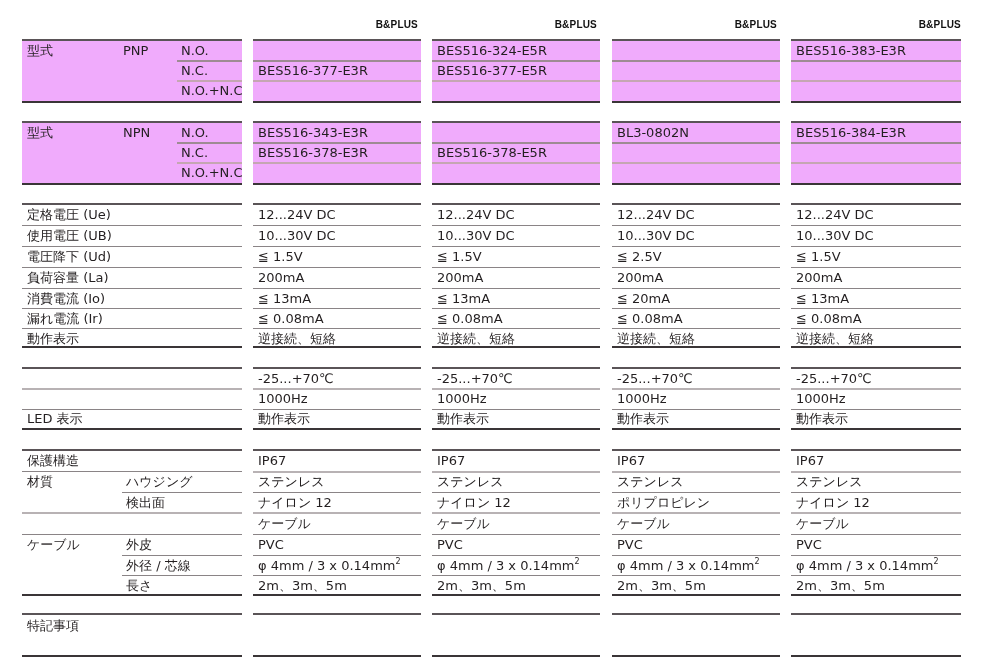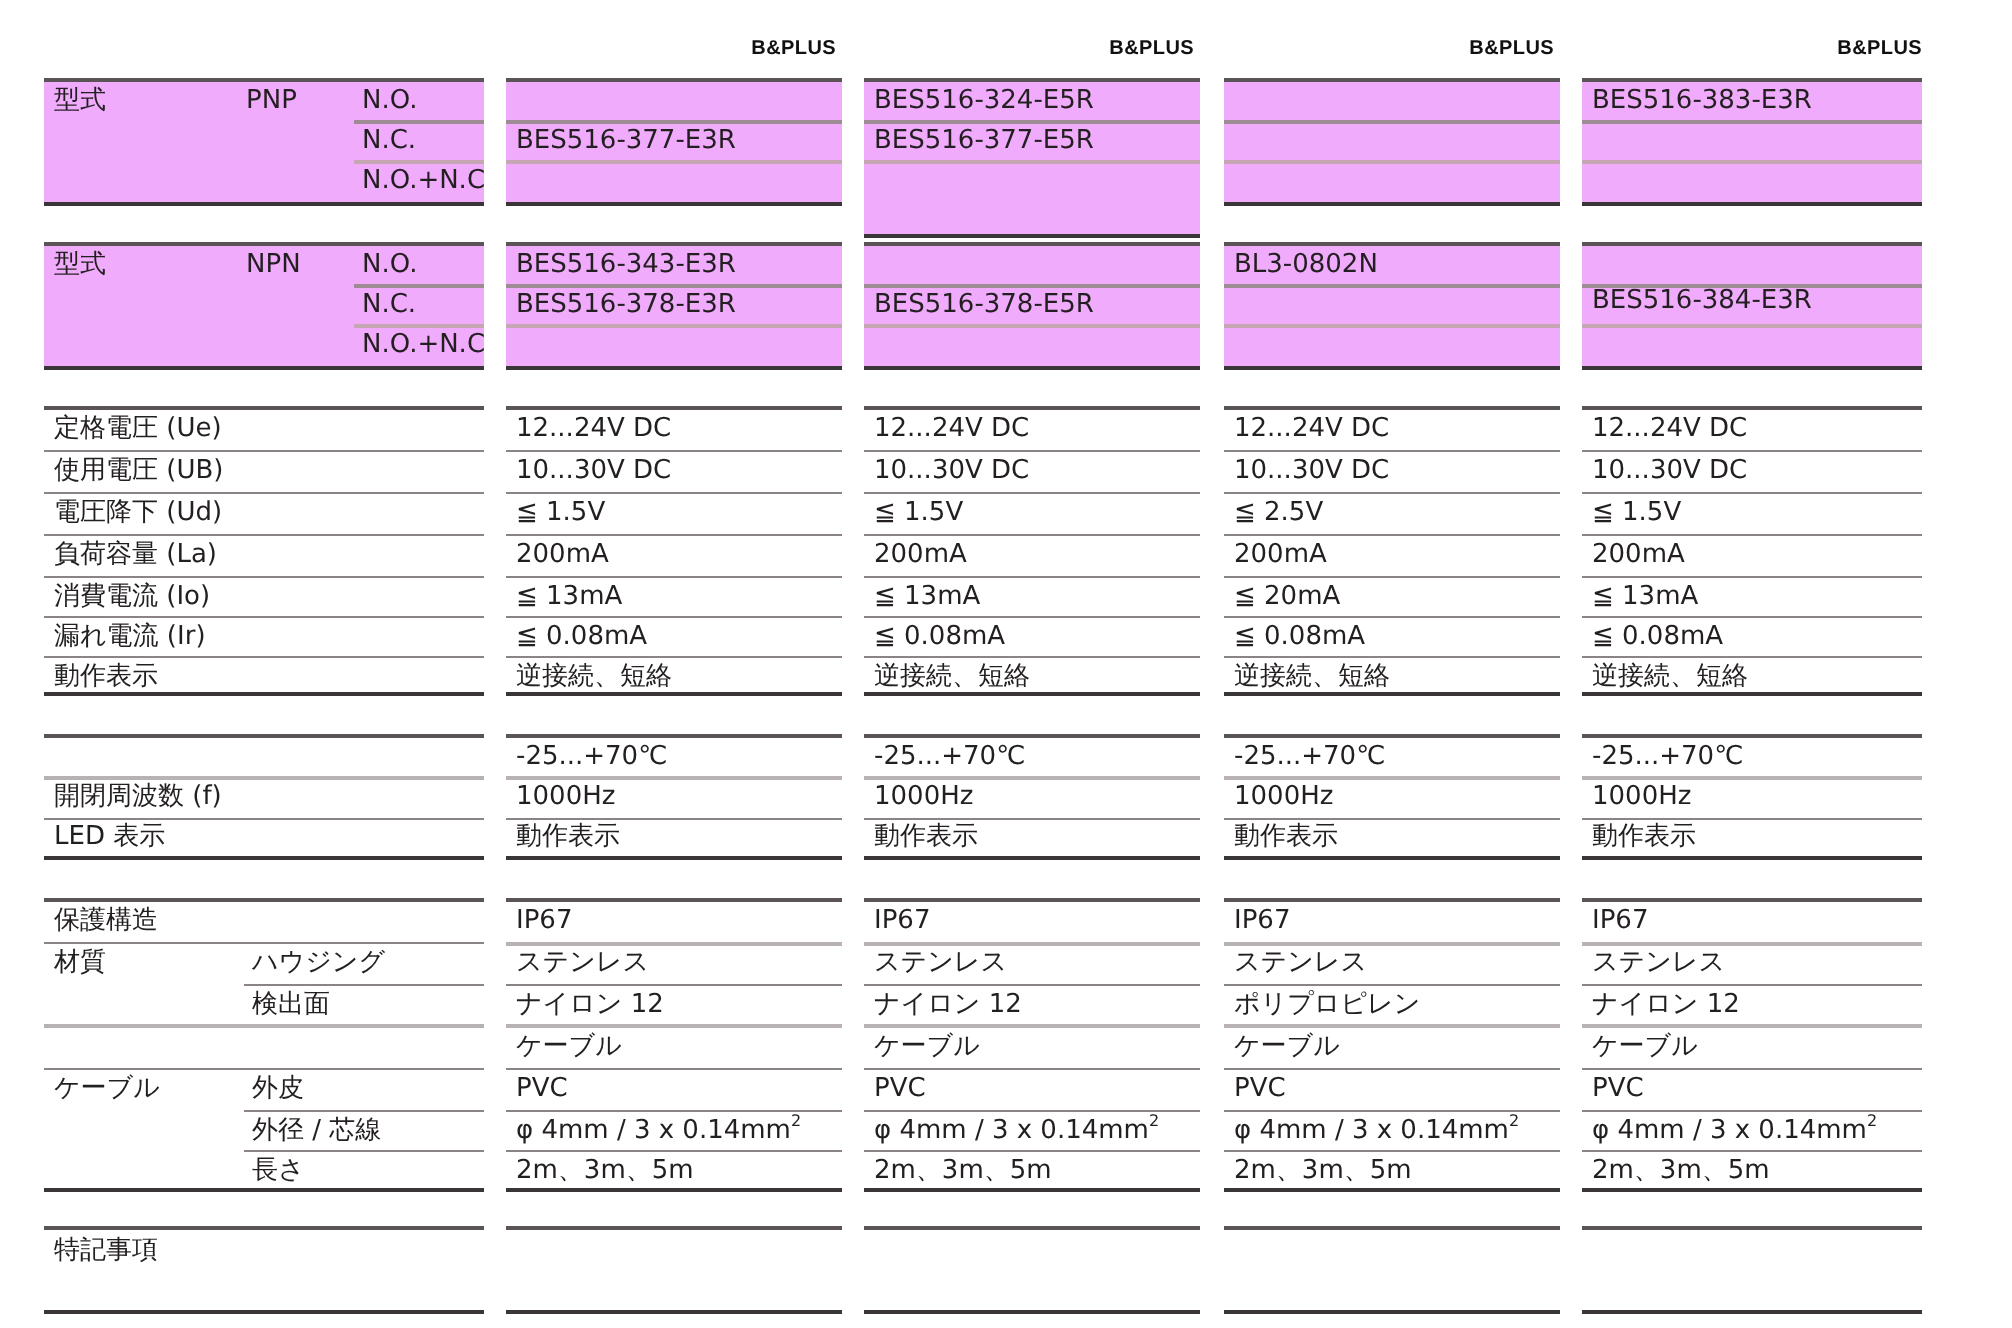--- a/index.html
+++ b/index.html
@@ -120,23 +120,20 @@
       <div class="sep" style="top:125px"></div>
       <div class="row" style="top:126px">
           <span class="t1">動作表示</span>
         </div>
       <div class="botline"></div>
     </div>
 
     <div class="block" style="top:367px;height:63px">
       <div class="topline"></div>
       <div class="sep light" style="top:21px"></div>
-      <div class="row" style="top:22px">
-          <span class="t1">開閉周波数 (f)</span>
-        </div>
       <div class="sep" style="top:42px"></div>
       <div class="row" style="top:42px">
           <span class="t1">LED 表示</span>
         </div>
       <div class="botline"></div>
     </div>
 
     <div class="block" style="top:449px;height:147px">
       <div class="topline"></div>
       <div class="row" style="top:2px">
@@ -282,21 +279,21 @@
         </div>
       <div class="botline"></div>
     </div>
     <div class="block" style="top:613px;height:44px">
       <div class="topline"></div>
         <div class="botline"></div>
     </div>
   </div>
 
   <div class="col c2">
-    <div class="block pink" style="top:39px;height:80px">
+    <div class="block pink" style="top:39px;height:64px">
       <div class="topline"></div>
       <div class="row" style="top:2px">
           <span class="txt">BES516-324-E5R</span>
         </div>
       <div class="sep pinkdiv" style="top:21px"></div>
       <div class="row" style="top:22px">
           <span class="txt">BES516-377-E5R</span>
         </div>
       <div class="sep pinklight" style="top:41px"></div>
       <div class="row" style="top:42px">
@@ -524,21 +521,21 @@
           <span class="txt"></span>
         </div>
       <div class="sep pinklight" style="top:41px"></div>
       <div class="row" style="top:42px">
           <span class="txt"></span>
         </div>
       <div class="botline"></div>
     </div>
     <div class="block pink" style="top:121px;height:64px">
       <div class="topline"></div>
-      <div class="row" style="top:20px">
+      <div class="row" style="top:2px">
           <span class="txt">BES516-384-E3R</span>
         </div>
       <div class="sep pinkdiv" style="top:21px"></div>
       <div class="row" style="top:22px">
           <span class="txt"></span>
         </div>
       <div class="sep pinklight" style="top:41px"></div>
       <div class="row" style="top:42px">
           <span class="txt"></span>
         </div>

